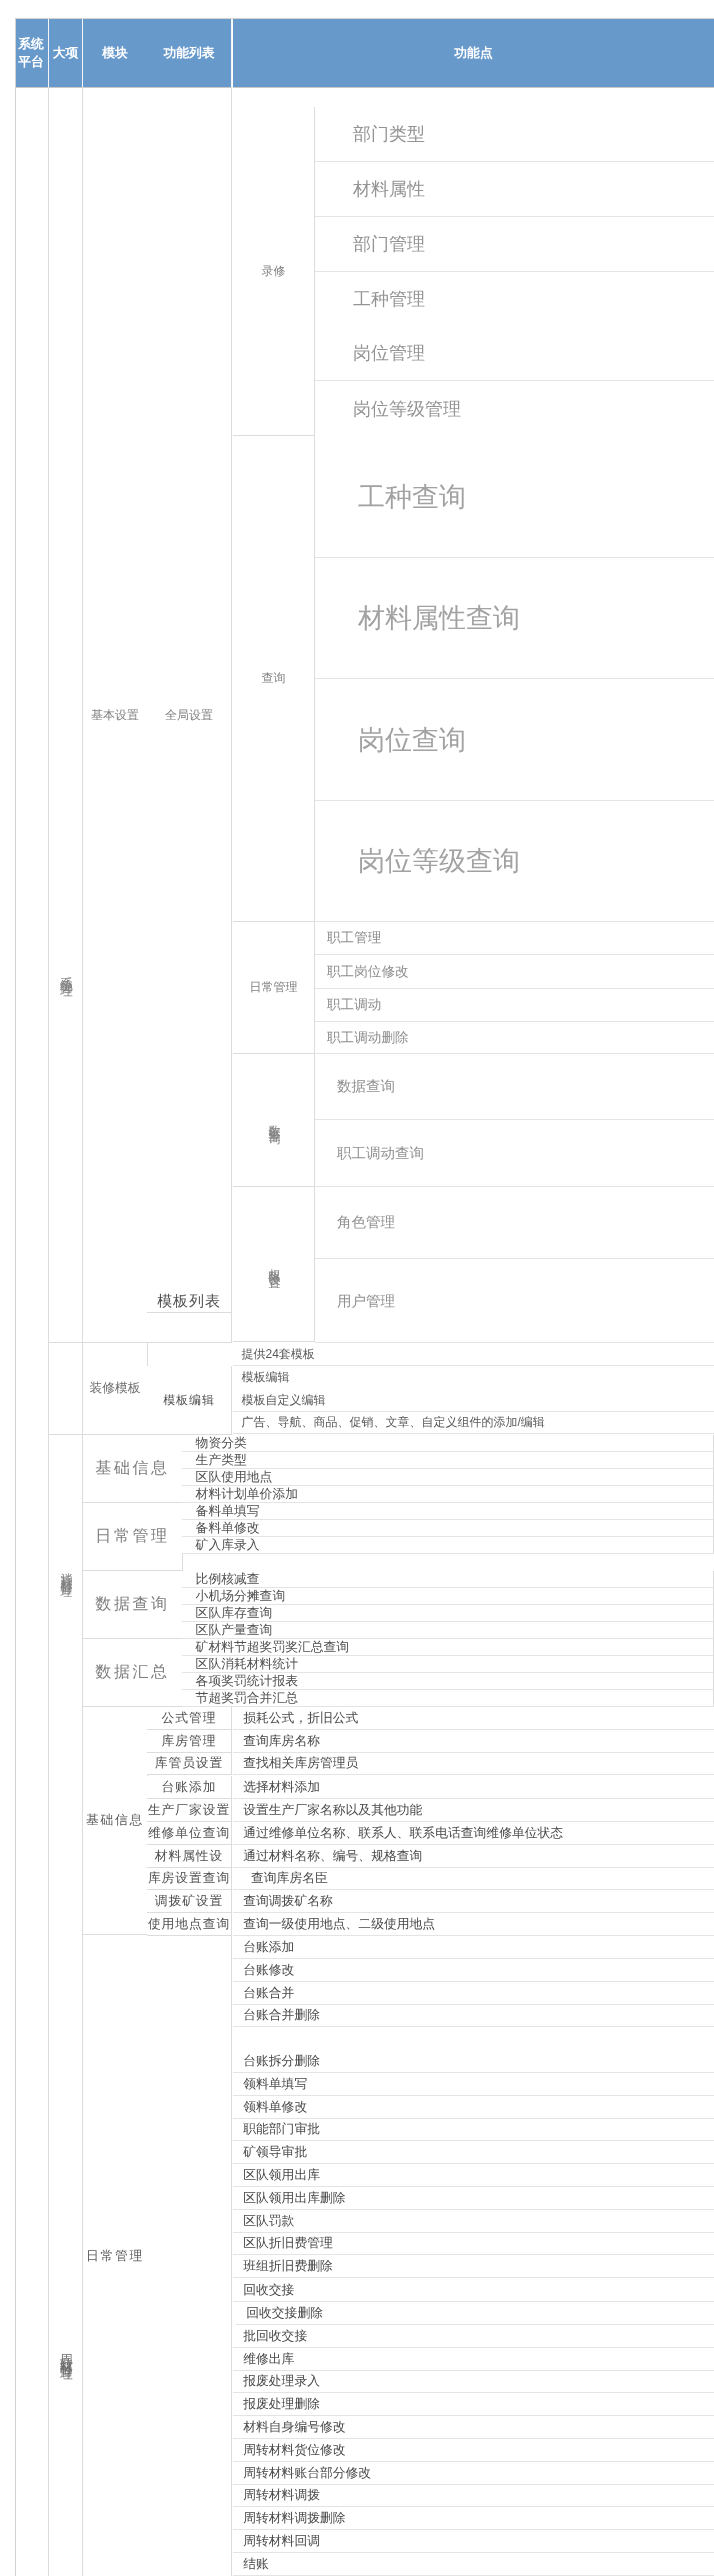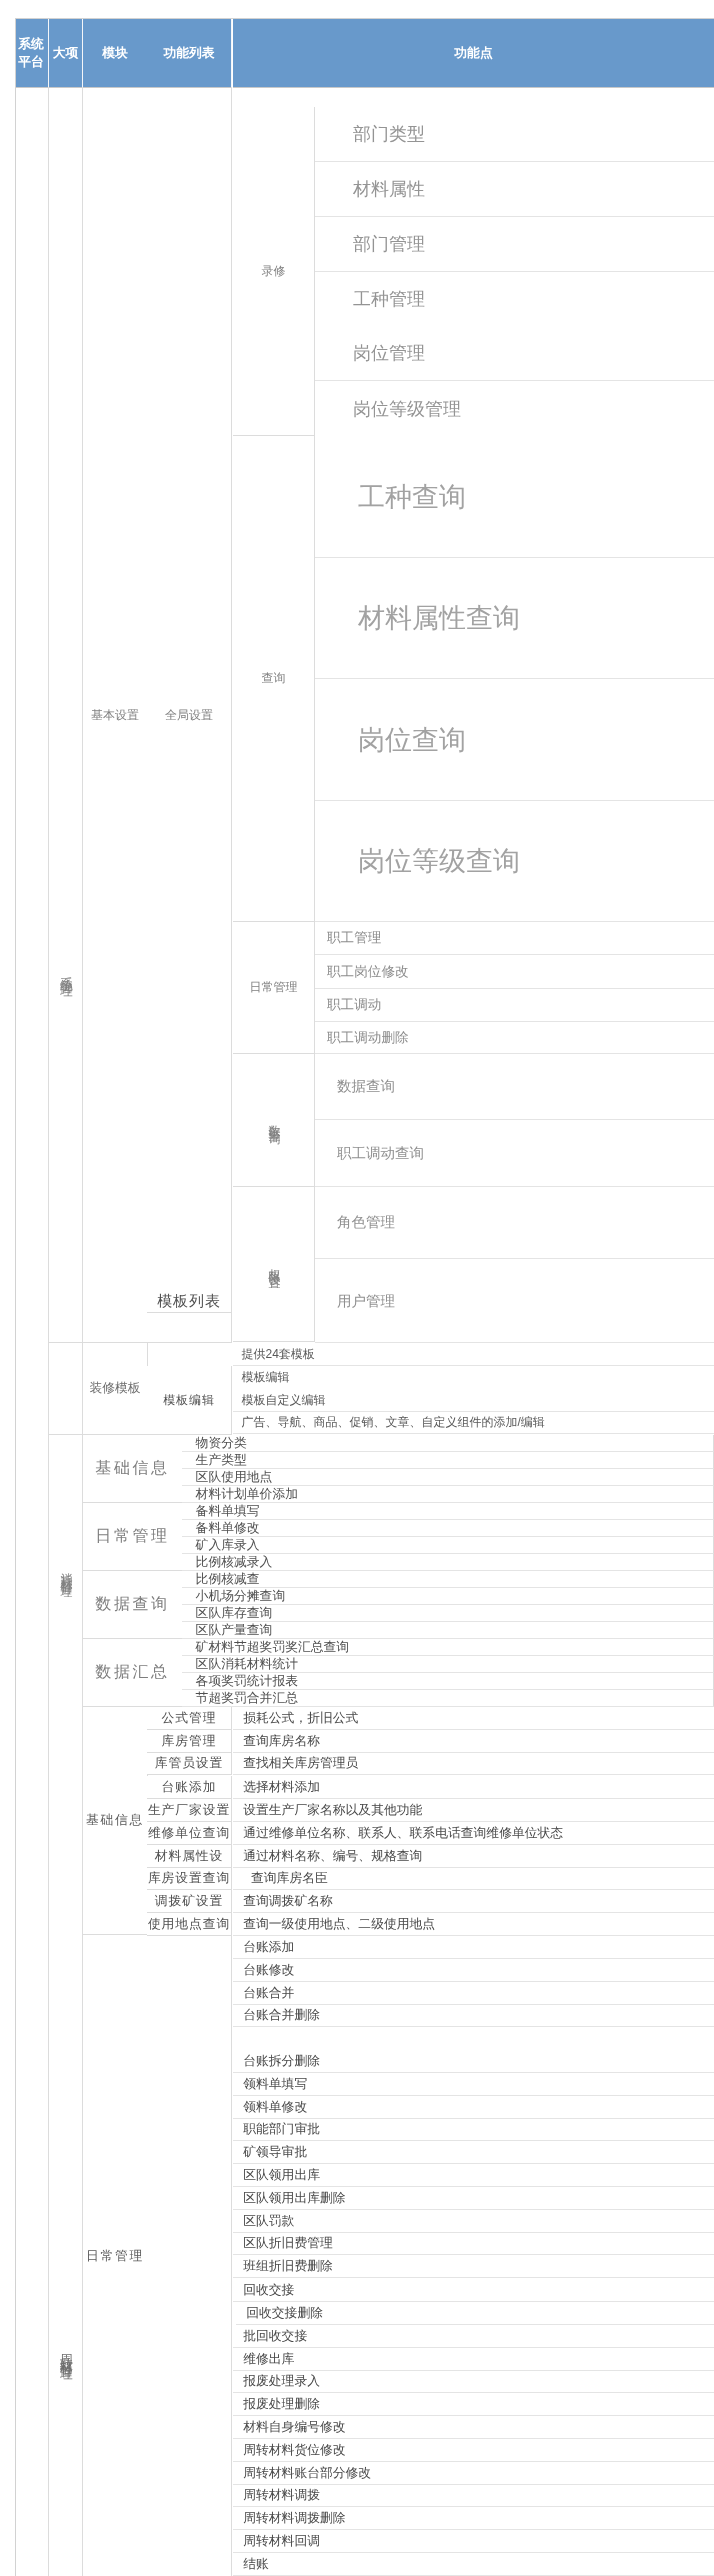--- a/index.html
+++ b/index.html
@@ -99,21 +99,20 @@
     <div class="cell item it-dec" style="left: 233px; top: 1412px; width: 482px; height: 22px;">广告、导航、商品、促销、文章、自定义组件的添加/编辑</div>
     <div class="cell lbl lbl-lg" style="left: 83px; top: 1435px; width: 100px; height: 68px;">基础信息</div>
     <div class="cell item it-cons" style="left: 182px; top: 1435px; width: 532px; height: 17px;">物资分类</div>
     <div class="cell item it-cons" style="left: 182px; top: 1452px; width: 532px; height: 17px;">生产类型</div>
     <div class="cell item it-cons" style="left: 182px; top: 1469px; width: 532px; height: 17px;">区队使用地点</div>
     <div class="cell item it-cons" style="left: 182px; top: 1486px; width: 532px; height: 17px;">材料计划单价添加</div>
     <div class="cell lbl lbl-lg" style="left: 83px; top: 1503px; width: 100px; height: 68px;">日常管理</div>
     <div class="cell item it-cons" style="left: 182px; top: 1503px; width: 532px; height: 17px;">备料单填写</div>
     <div class="cell item it-cons" style="left: 182px; top: 1520px; width: 532px; height: 17px;">备料单修改</div>
     <div class="cell item it-cons" style="left: 182px; top: 1537px; width: 532px; height: 17px;">矿入库录入</div>
-    <div class="cell item it-cons" style="left: 182px; top: 1554px; width: 532px; height: 17px;">比例核减录入</div>
     <div class="cell lbl lbl-lg" style="left: 83px; top: 1571px; width: 100px; height: 68px;">数据查询</div>
     <div class="cell item it-cons" style="left: 182px; top: 1571px; width: 532px; height: 17px;">比例核减查</div>
     <div class="cell item it-cons" style="left: 182px; top: 1588px; width: 532px; height: 17px;">小机场分摊查询</div>
     <div class="cell item it-cons" style="left: 182px; top: 1605px; width: 532px; height: 17px;">区队库存查询</div>
     <div class="cell item it-cons" style="left: 182px; top: 1622px; width: 532px; height: 17px;">区队产量查询</div>
     <div class="cell lbl lbl-lg" style="left: 83px; top: 1639px; width: 100px; height: 68px;">数据汇总</div>
     <div class="cell item it-cons" style="left: 182px; top: 1639px; width: 532px; height: 17px;">矿材料节超奖罚奖汇总查询</div>
     <div class="cell item it-cons" style="left: 182px; top: 1656px; width: 532px; height: 17px;">区队消耗材料统计</div>
     <div class="cell item it-cons" style="left: 182px; top: 1673px; width: 532px; height: 17px;">各项奖罚统计报表</div>
     <div class="cell item it-cons" style="left: 182px; top: 1690px; width: 532px; height: 17px;">节超奖罚合并汇总</div>

